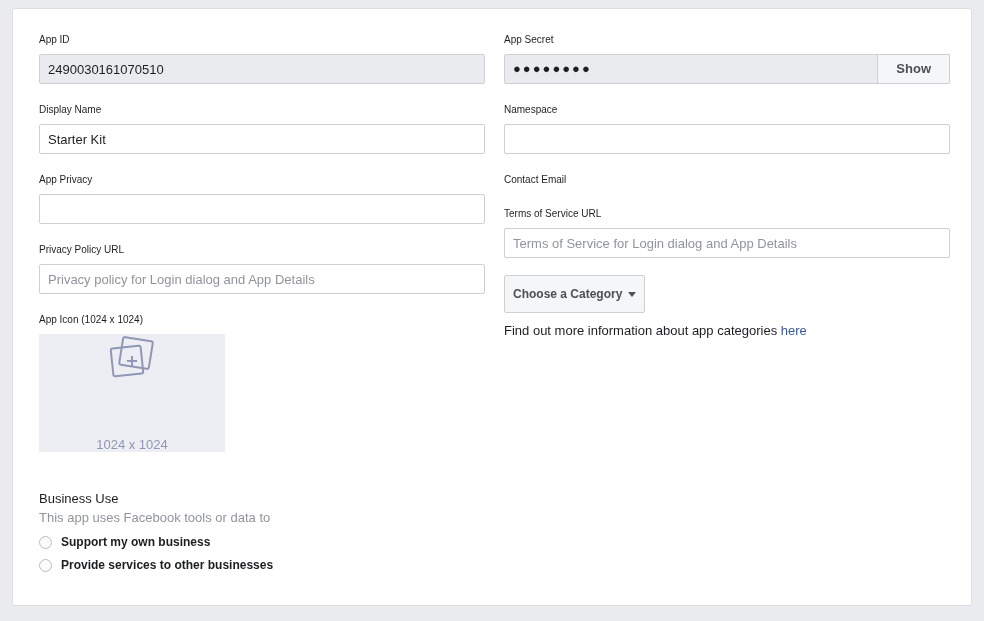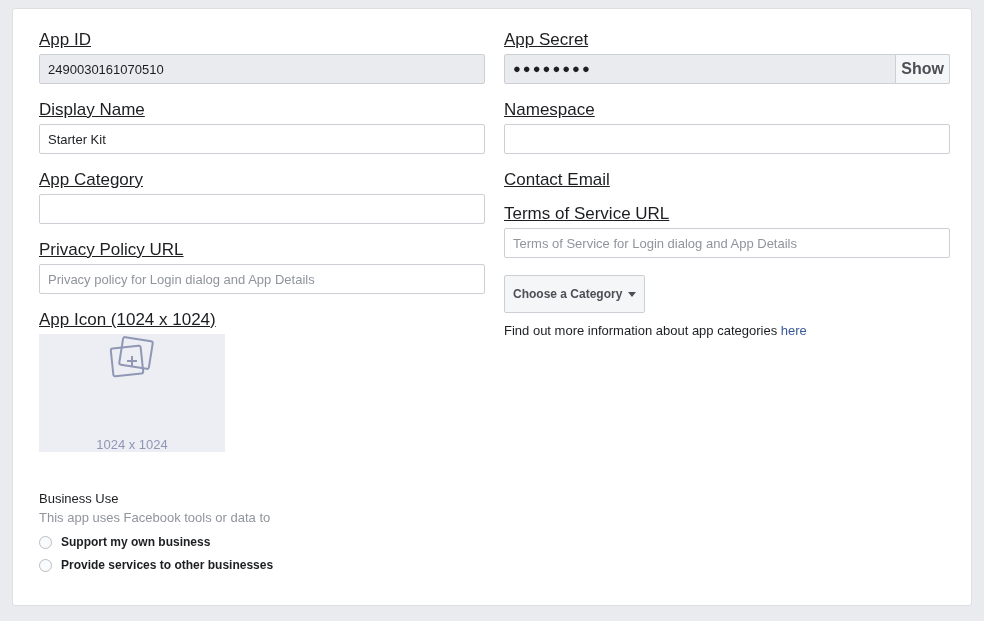--- a/index.html
+++ b/index.html
@@ -35,26 +35,25 @@
   .col-right {
     position: absolute;
     left: 491px;
     top: 22px;
     width: 446px;
   }
   .field {
     margin-bottom: 17px;
   }
   .label {
-    font-size: 17px;
+    font-size: 10px;
     color: #1c1e21;
     line-height: 17px;
     margin-bottom: 6px;
     display: block;
-    text-decoration: underline;
   }
   .input {
     box-sizing: border-box;
     width: 446px;
     height: 30px;
     border: 1px solid #ccd0d5;
     border-radius: 2px;
     background: #ffffff;
     font-size: 13px;
     color: #1c1e21;
@@ -89,25 +88,25 @@
     padding: 0 8px;
     line-height: 28px;
     font-family: "Liberation Sans", sans-serif;
   }
   .show-btn {
     position: absolute;
     right: 0;
     top: 0;
     height: 30px;
     box-sizing: border-box;
-    padding: 0 5px;
+    padding: 0 18px;
     background: #f5f6f7;
     border: 1px solid #ccd0d5;
     border-radius: 0 2px 2px 0;
-    font-size: 16px;
+    font-size: 13px;
     font-weight: bold;
     color: #4b4f56;
     line-height: 28px;
     cursor: pointer;
     font-family: "Liberation Sans", sans-serif;
   }
   .icon-box {
     width: 186px;
     height: 118px;
     background: #eceef3;
@@ -206,21 +205,21 @@
         <span class="label">App ID</span>
         <input class="input readonly" type="text" readonly="" value="2490030161070510" style="">
       </div>
 
       <div class="field">
         <span class="label">Display Name</span>
         <input class="input" type="text" value="Starter Kit" style="">
       </div>
 
       <div class="field">
-        <span class="label">App Category</span>
+        <span class="label">App Privacy</span>
         <input class="input" type="text" value="" style="">
       </div>
 
       <div class="field">
         <span class="label">Privacy Policy URL</span>
         <input class="input" type="text" placeholder="Privacy policy for Login dialog and App Details" style="">
       </div>
 
       <div class="field">
         <span class="label">App Icon (1024 x 1024)</span>

